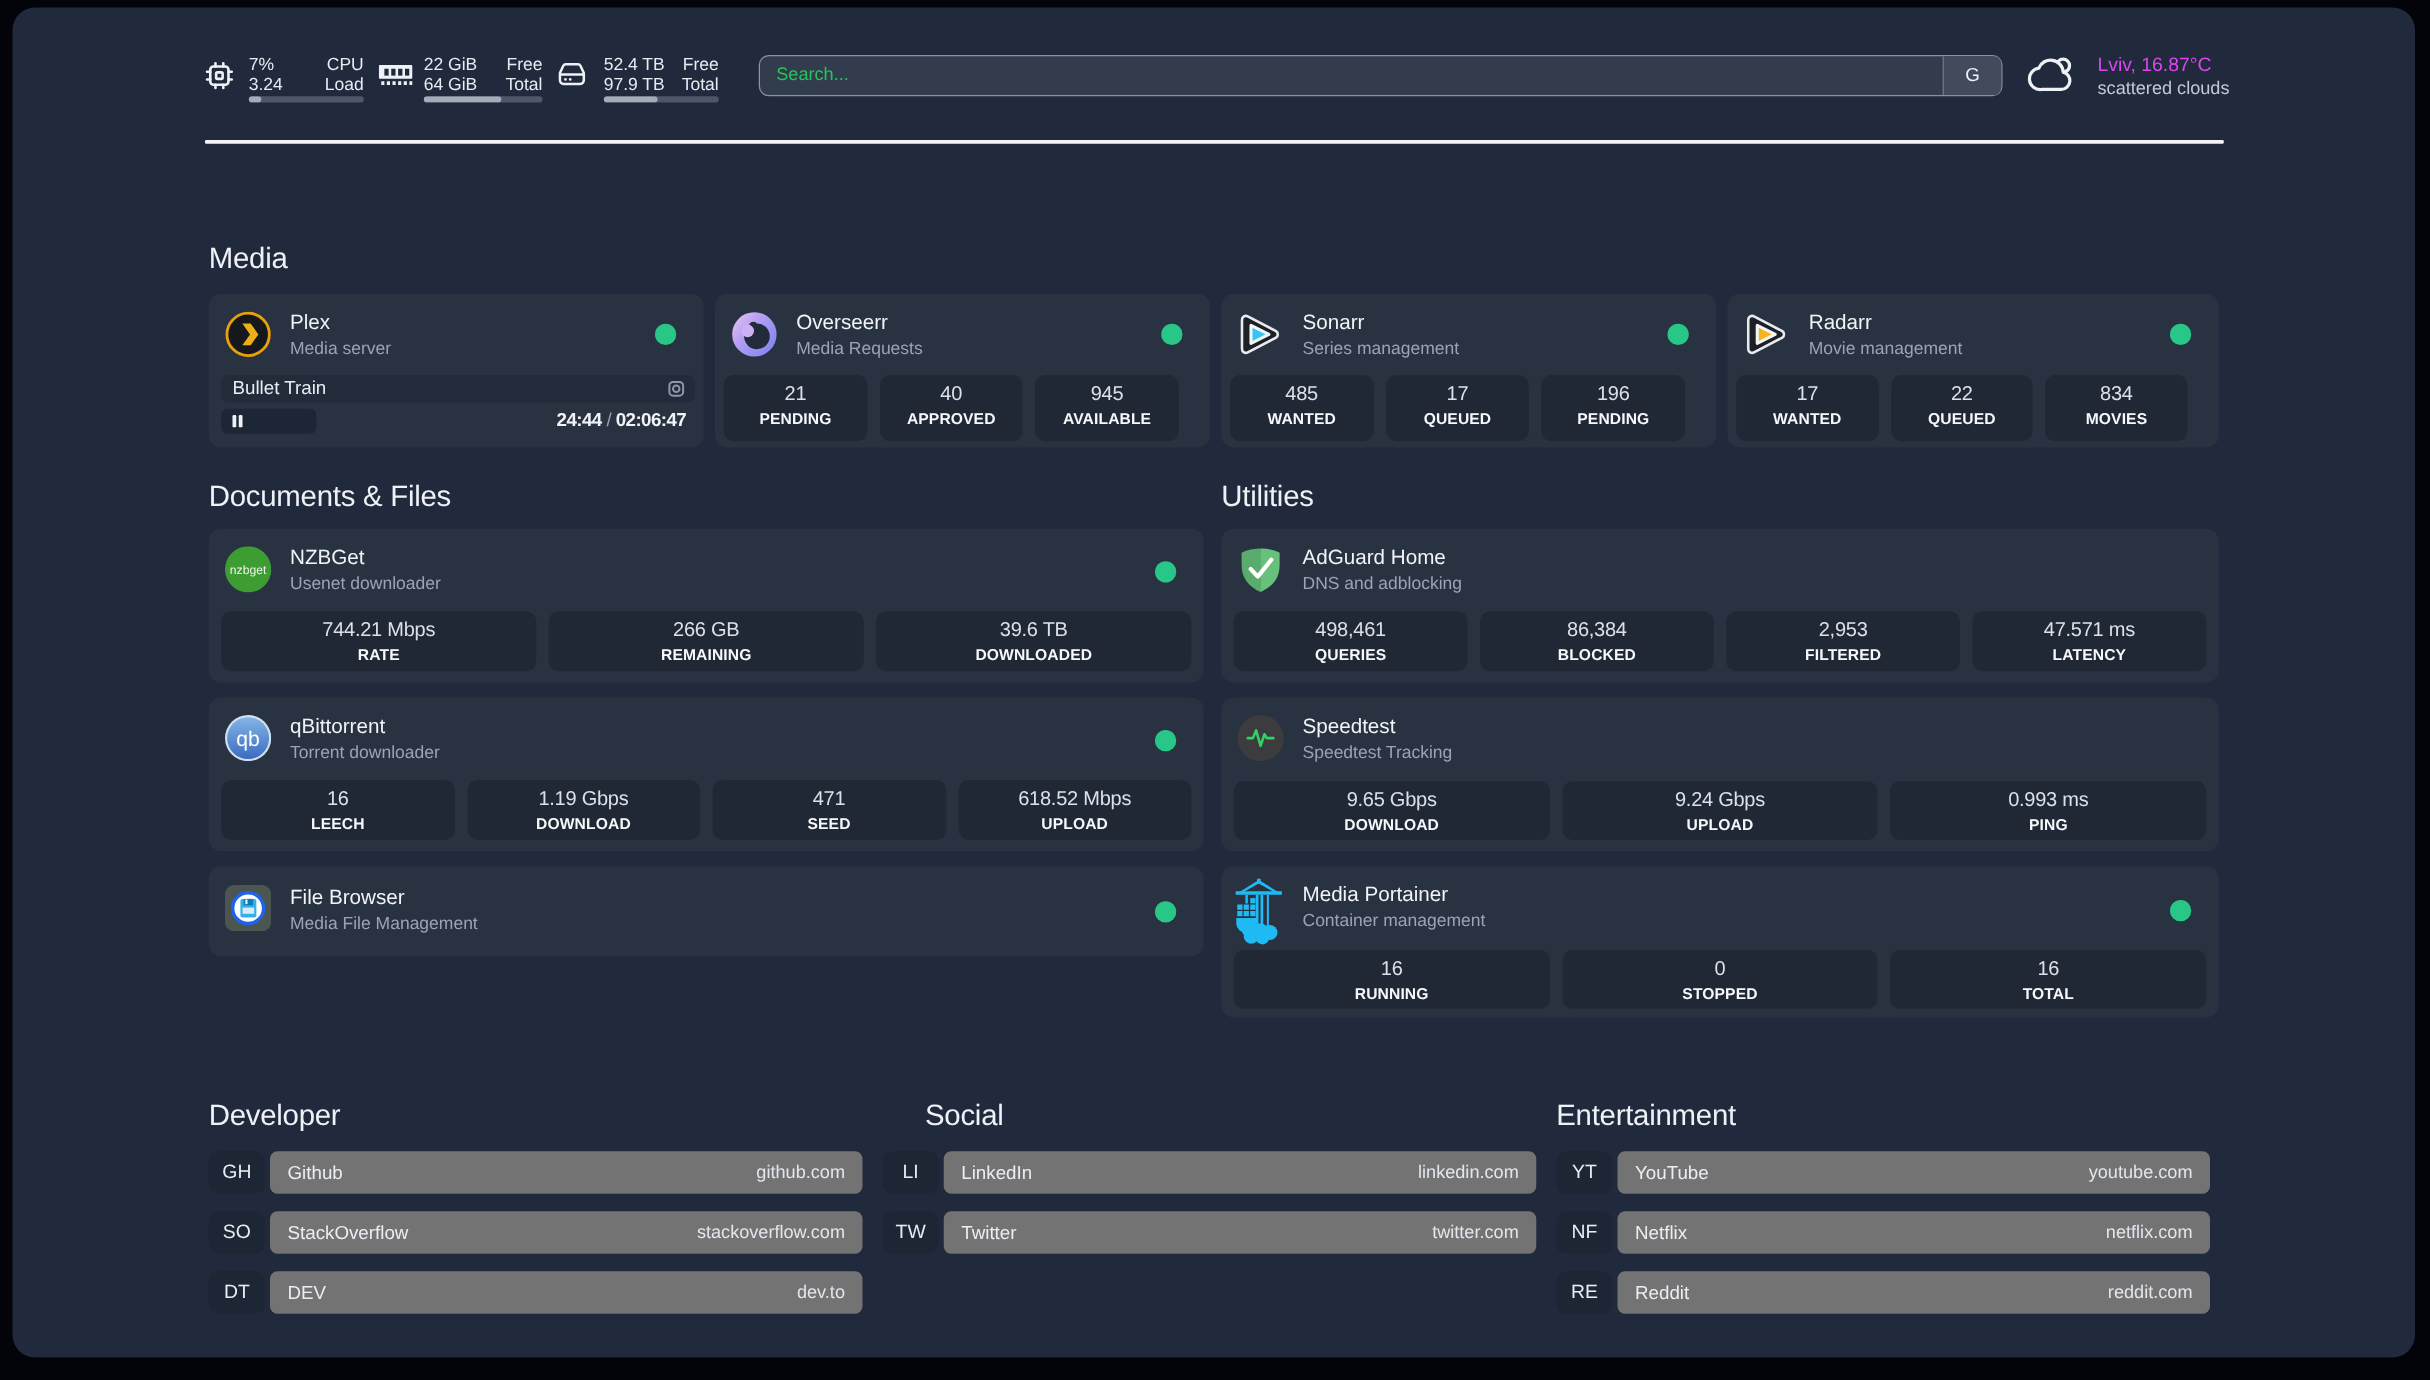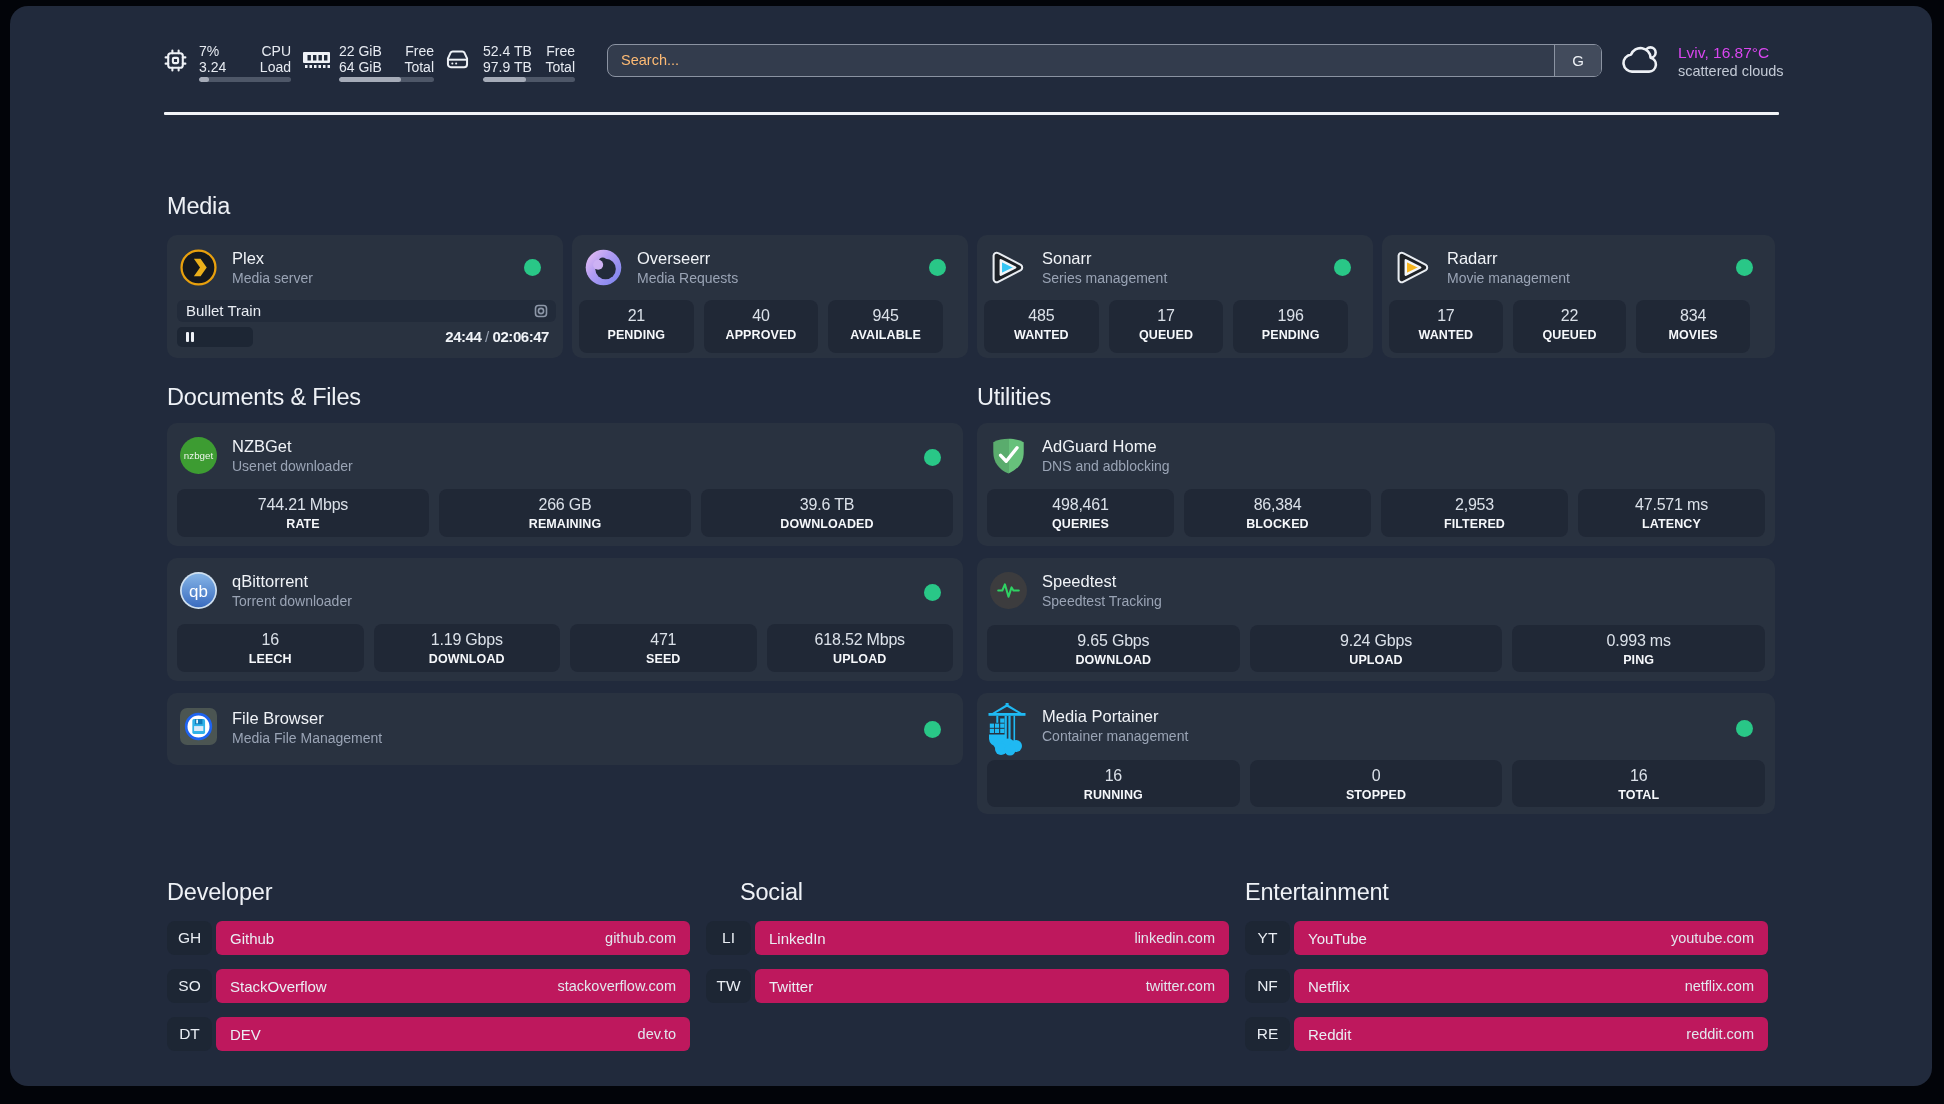--- a/index.html
+++ b/index.html
@@ -7,42 +7,42 @@
     font-family:"Liberation Sans", sans-serif; }
   .panel { position:absolute; left:10px; top:6px; width:1922px; height:1080px;
     background:#212a3c; border-radius:18px; }
   .abs { position:absolute; }
   
   .resline { position:absolute; font-size:14px; color:#e7ebf2; line-height:16px; }
   .bar { position:absolute; height:5px; border-radius:3px; background:#4e5768; overflow:hidden; }
   .bar i { display:block; position:absolute; left:0; top:0; bottom:0; border-radius:3px; background:#a5abb8; }
   .search { position:absolute; left:607px; top:44px; width:995px; height:33px;
     border:1.5px solid #8b93a2; border-radius:8px; background:#333c4d; }
-  .search .ph { position:absolute; left:13px; top:7px; font-size:14.5px; color:#fdba74; }
+  .search .ph { position:absolute; left:13px; top:7px; font-size:14.5px; color:#22c55e; }
   .search .g { position:absolute; right:0; top:0; bottom:0; width:47px; background:#424b5c;
     border-left:1.5px solid #8b93a2; border-radius:0 6px 6px 0; color:#eef1f6; font-size:15px;
     display:flex; align-items:center; justify-content:center; }
   .wtext1 { position:absolute; left:1678px; top:44px; font-size:15.5px; color:#d946ef; }
   .wtext2 { position:absolute; left:1678px; top:63px; font-size:14.5px; color:#c3cad6; }
   .hr { position:absolute; left:164px; top:112px; width:1615px; height:2.5px; background:#f2f4f8; border-radius:1px; }
   
   .h2 { position:absolute; font-size:23.5px; font-weight:500; color:#eef1f6; letter-spacing:-0.2px; }
   .card { position:absolute; background:#293240; border-radius:10px; }
   .svc-icon { position:absolute; left:13px; top:14px; width:37px; height:37px; }
   .svc-title { position:absolute; left:65px; top:14px; font-size:16.5px; font-weight:500; color:#f0f3f7; }
   .svc-sub { position:absolute; left:65px; top:35px; font-size:14px; color:#9aa4b5; }
   .dot { position:absolute; width:17px; height:17px; border-radius:50%; background:#29c787; }
   .stats { position:absolute; left:7px; right:25px; display:grid; grid-auto-flow:column; grid-auto-columns:1fr; gap:10px; }
   .stat { background:#202836; border-radius:8px; text-align:center; padding-top:7px; }
   .stat .num { font-size:16px; color:#dbe1e9; letter-spacing:-0.2px; }
   .stat .lbl { font-size:12.5px; font-weight:700; color:#f6f8fb; margin-top:3px; letter-spacing:0.1px; }
   
   .bm-abbr { position:absolute; width:45px; height:34px; background:#1d2634; border-radius:8px;
     color:#e9edf3; font-size:15.5px; display:flex; align-items:center; justify-content:center; }
-  .bm-pill { position:absolute; height:34px; background:#be185d; border-radius:6px; }
+  .bm-pill { position:absolute; height:34px; background:#737373; border-radius:6px; }
   .bm-pill .nm { position:absolute; left:14px; top:8.5px; font-size:15px; color:#eaeef4; }
   .bm-pill .url { position:absolute; right:14px; top:9px; font-size:14.5px; color:#e2e7ee; }
 </style>
 </head>
 <body>
 <div class="panel"></div>
 
 <svg class="abs" style="left:163px; top:48px;" width="25" height="25" viewBox="0 0 24 24" fill="none" stroke="#eef1f6" stroke-width="2" stroke-linecap="round">
   <rect x="5" y="5" width="14" height="14" rx="2.5"></rect>
   <rect x="9.5" y="9.5" width="5" height="5" rx="1"></rect>

